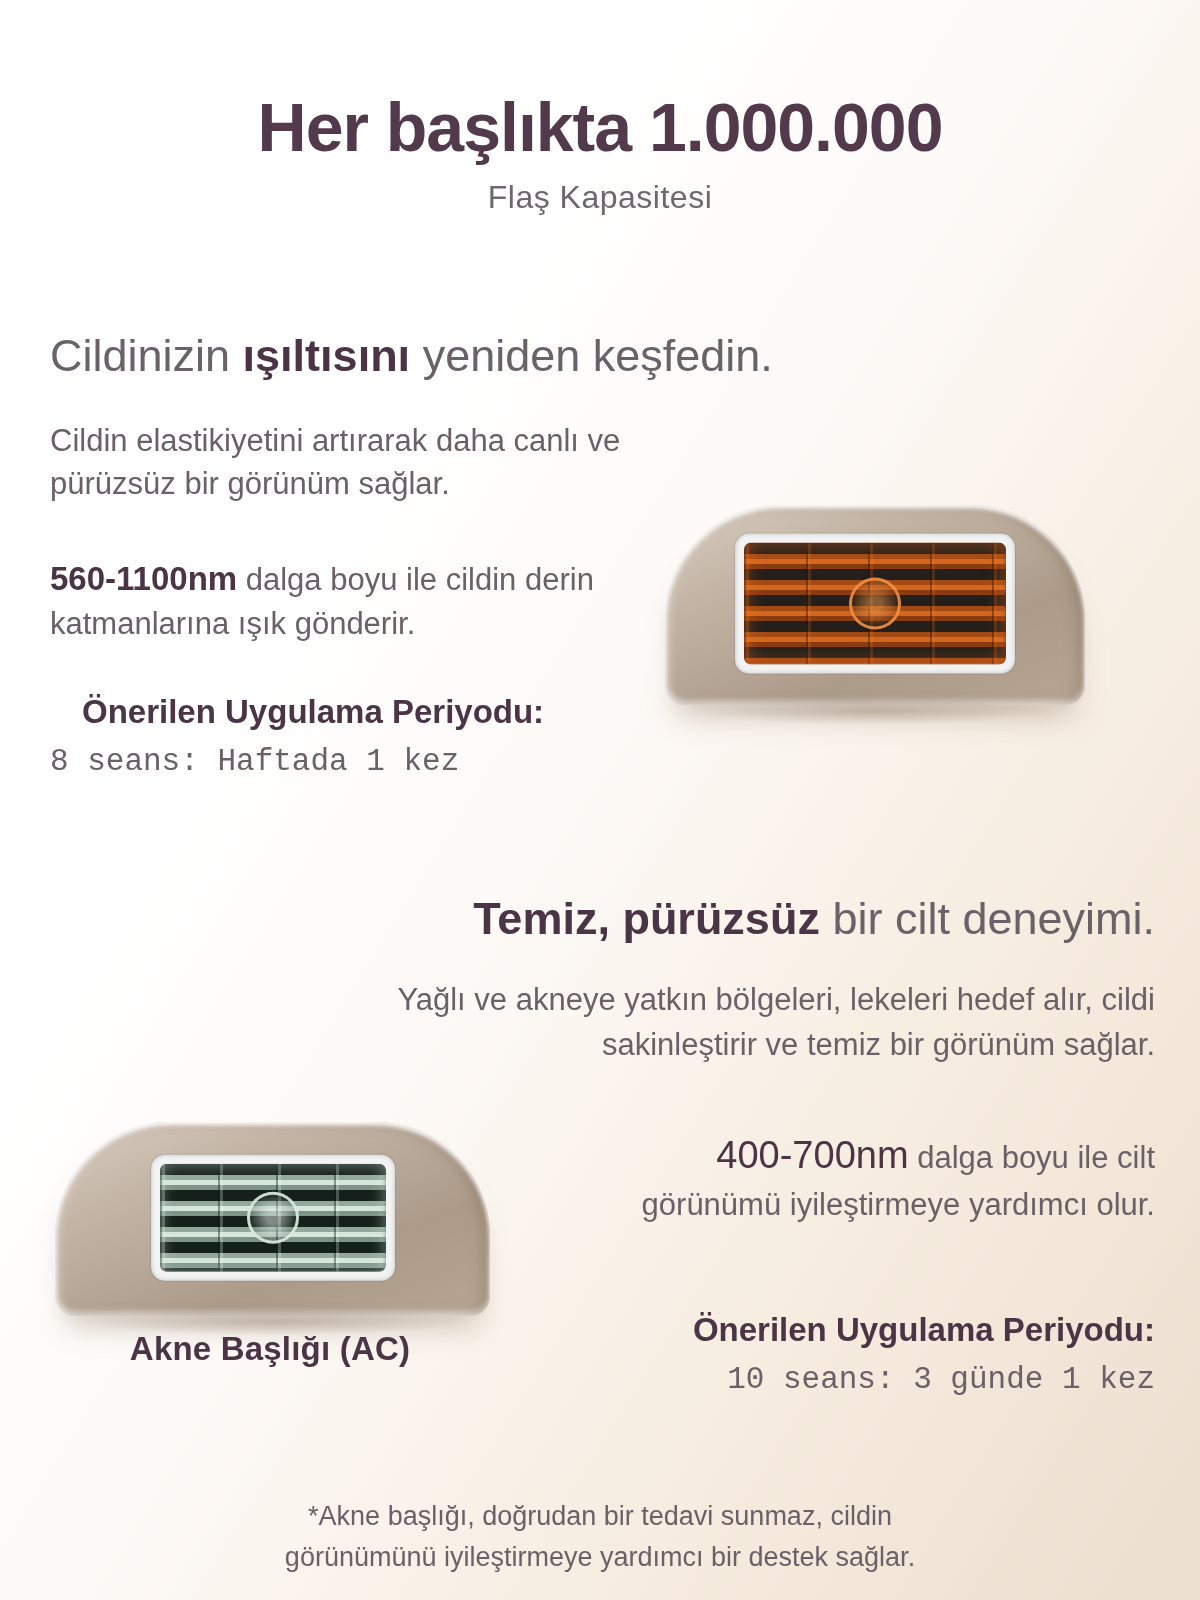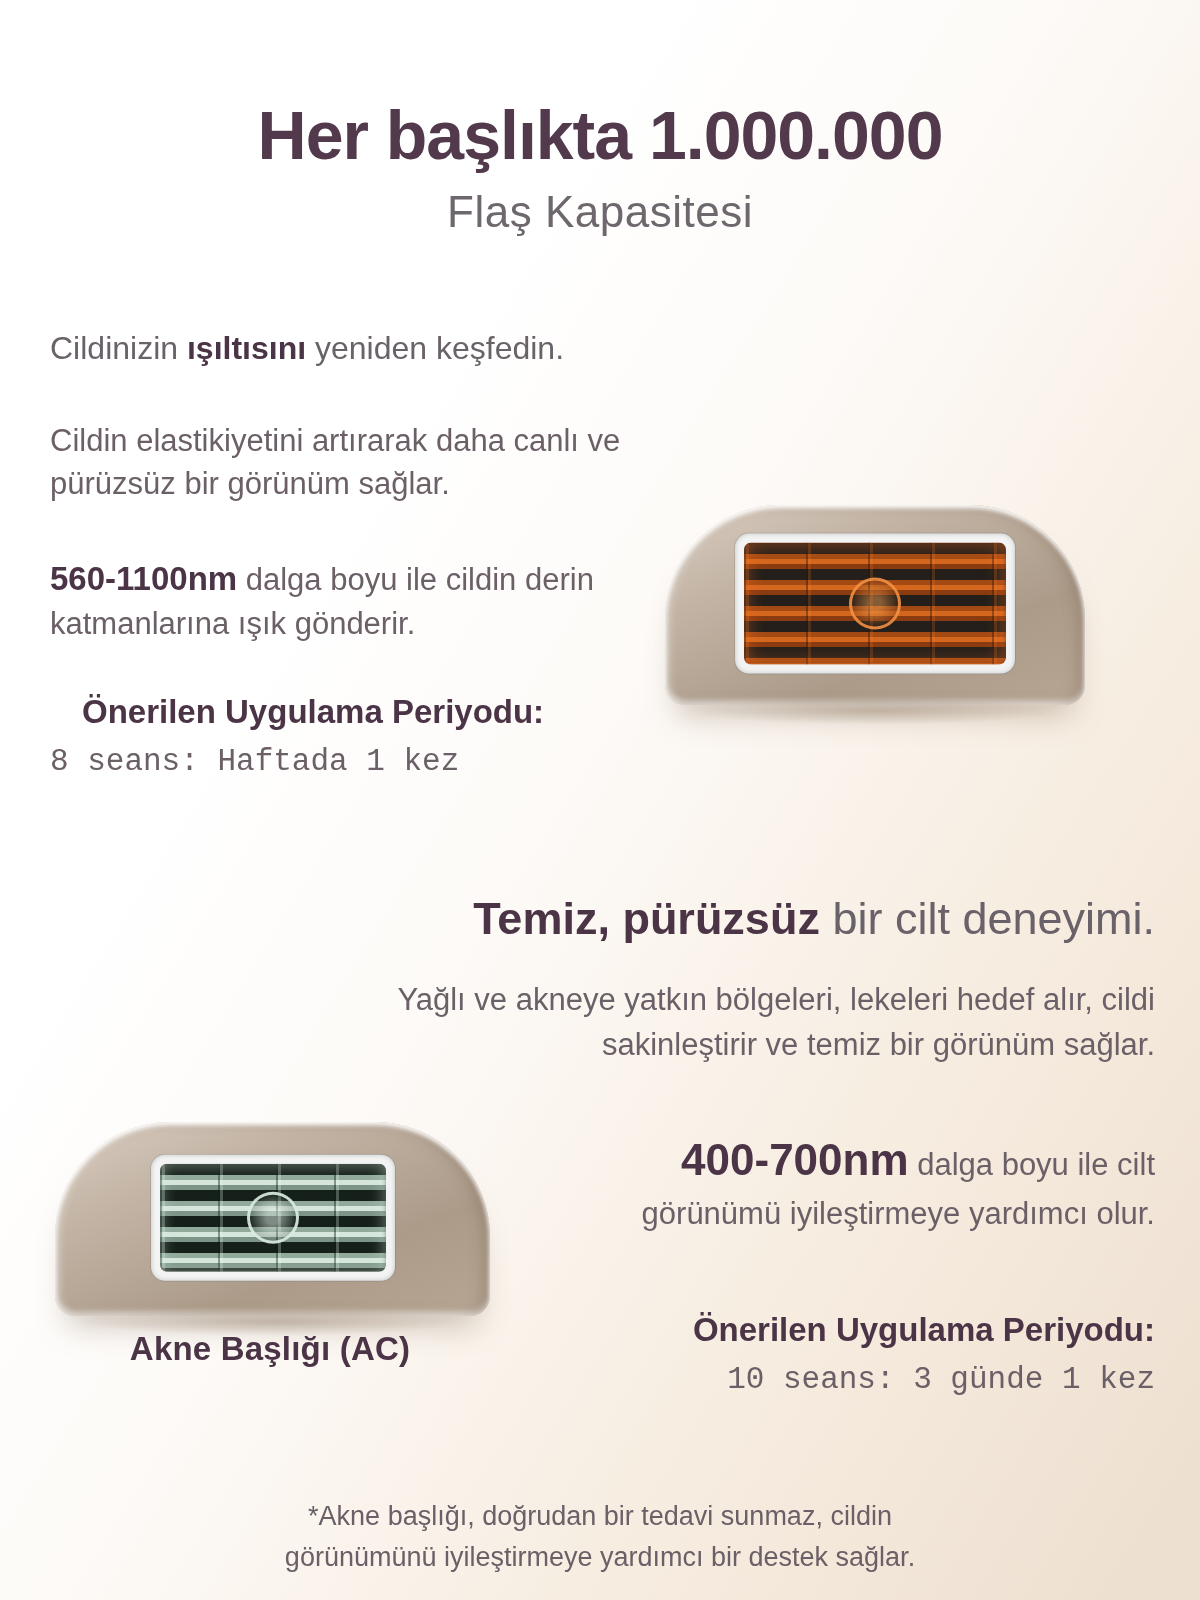--- a/index.html
+++ b/index.html
@@ -10,30 +10,30 @@
     overflow:hidden;
     background:linear-gradient(122deg,#ffffff 30%,#fdfaf7 48%,#f6ecdf 74%,#eee0d1 96%);
     font-family:"Liberation Sans", sans-serif;
     color:#6b6067;
   }
 
   
   .title-block{position:absolute;top:92px;left:0;right:0;text-align:center;}
   .main-title{
     font-size:68px;font-weight:700;letter-spacing:-1px;
-    color:#523a4c;margin:8px;line-height:1.05;
+    color:#523a4c;margin:0;line-height:1.05;
   }
   .subtitle{
-    margin-top:16px;font-size:44px;font-weight:400;
+    margin-top:16px;font-size:32px;font-weight:400;
     color:#6e676d;letter-spacing:.5px;
   }
 
   
   .sec-sr-heading{position:absolute;left:50px;top:330px;width:860px;
-    font-size:32px;line-height:1.15;color:#6a6269;font-weight:400;}
+    font-size:45px;line-height:1.15;color:#6a6269;font-weight:400;}
   .sec-sr-heading b{color:#4b3446;font-weight:700;}
   .sec-sr-body{position:absolute;left:50px;top:419px;width:650px;
     font-size:31px;line-height:1.4;color:#6b6067;}
   .sec-sr-wave{position:absolute;left:50px;top:556px;width:620px;
     font-size:31px;line-height:1.4;color:#6b6067;}
   .sec-sr-wave b{color:#4b3446;font-weight:700;font-size:33px;}
   .sec-sr-period{position:absolute;left:50px;top:690px;width:620px;line-height:1.35;}
   .period-label{font-size:33px;font-weight:700;color:#4b3446;margin-left:32px;}
   .period-value{font-size:31px;color:#6b6067;margin-top:6px;font-family:Liberation Mono, monospace;}
 
@@ -94,21 +94,21 @@
   .caption-ac{left:40px;top:1330px;width:460px;}
 
   
   .sec-ac-heading{position:absolute;right:45px;top:893px;width:900px;text-align:right;
     font-size:45px;line-height:1.15;color:#6a6269;font-weight:400;}
   .sec-ac-heading b{color:#4b3446;font-weight:700;}
   .sec-ac-body{position:absolute;right:45px;top:978px;width:850px;text-align:right;
     font-size:31px;line-height:1.45;color:#6b6067;}
   .sec-ac-wave{position:absolute;right:45px;top:1128px;width:560px;text-align:right;
     font-size:31px;line-height:1.45;color:#6b6067;}
-  .sec-ac-wave b{color:#4b3446;font-weight:700;font-size:44px;}
+  .sec-ac-wave b{color:#4b3446;font-weight:400;font-size:38px;}
   .sec-ac-period{position:absolute;right:45px;top:1308px;width:620px;text-align:right;line-height:1.35;}
 
   
   .footer{
     position:absolute;left:0;right:0;top:1496px;text-align:center;
   }
   .disclaimer{
     display:inline-block;max-width:690px;
     font-size:27px;line-height:1.5;color:#6b6067;
   }

